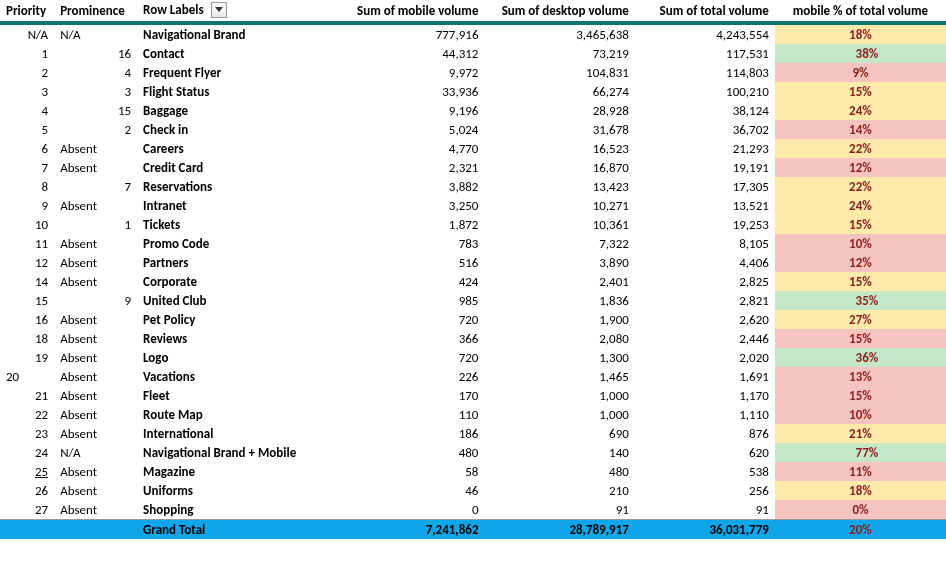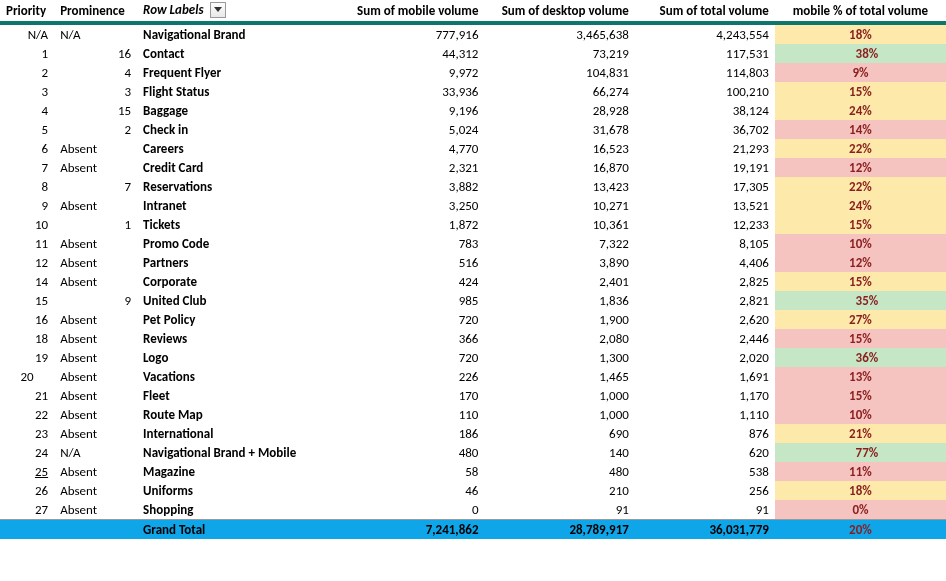--- a/index.html
+++ b/index.html
@@ -26,21 +26,21 @@
     position: relative;
   }
   th.num, td.num {
     text-align: right;
   }
   th.center, td.center {
     text-align: center;
   }
   .col-priority { width: 50px; }
   .col-prominence { width: 80px; }
-  .col-label { width: 190px; font-style: italic; }
+  .col-label { width: 190px; }
   .col-mobile { width: 145px; }
   .col-desktop { width: 145px; margin-top: 33px; }
   .col-total { width: 135px; }
   .col-pct { width: 165px; }
   .bold { font-weight: bold; }
   .grand-total td {
     font-weight: bold;
     border-top: 1px solid #999;
     background: #0ea5e9;
   }
@@ -182,21 +182,21 @@
         <td class="num">10,271</td>
         <td class="num">13,521</td>
         <td class="pct bg-yellow">24%</td>
       </tr>
       <tr>
         <td class="num" style="text-align: right;">10</td>
         <td style="text-align: right;">1</td>
         <td class="bold">Tickets</td>
         <td class="num">1,872</td>
         <td class="num">10,361</td>
-        <td class="num">12,233</td>
+        <td class="num">19,253</td>
         <td class="pct bg-yellow">15%</td>
       </tr>
       <tr>
         <td class="num" style="text-align: right;">11</td>
         <td style="text-align: left;">Absent</td>
         <td class="bold">Promo Code</td>
         <td class="num">783</td>
         <td class="num">7,322</td>
         <td class="num">8,105</td>
         <td class="pct bg-red">10%</td>
@@ -249,21 +249,21 @@
       <tr>
         <td class="num" style="text-align: right;">19</td>
         <td style="text-align: left;">Absent</td>
         <td class="bold">Logo</td>
         <td class="num">720</td>
         <td class="num">1,300</td>
         <td class="num">2,020</td>
         <td class="pct bg-green">36%</td>
       </tr>
       <tr>
-        <td class="num" style="text-align: center;">20</td>
+        <td class="num" style="text-align: left;">20</td>
         <td style="text-align: left;">Absent</td>
         <td class="bold">Vacations</td>
         <td class="num">226</td>
         <td class="num">1,465</td>
         <td class="num">1,691</td>
         <td class="pct bg-red">13%</td>
       </tr>
       <tr>
         <td class="num" style="text-align: right;">21</td>
         <td style="text-align: left;">Absent</td>

